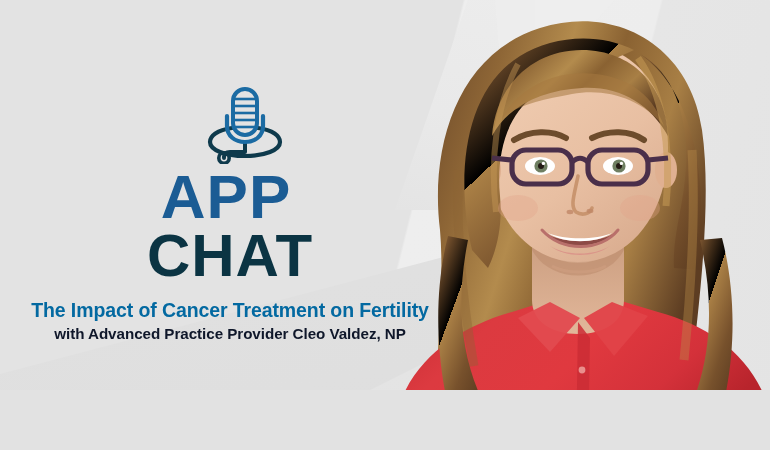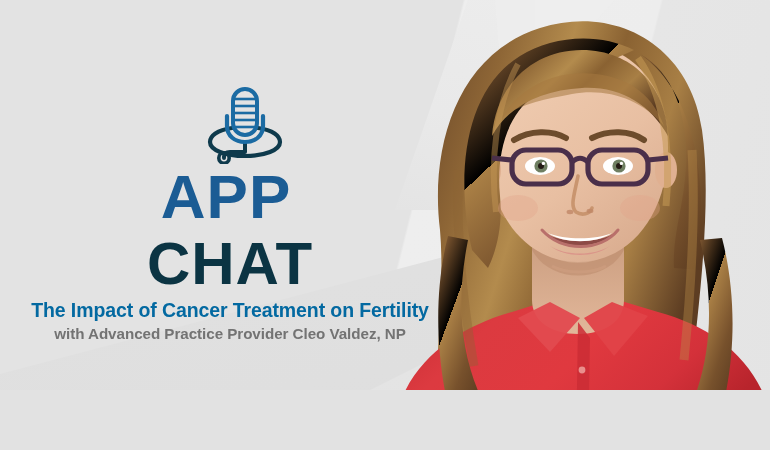--- a/index.html
+++ b/index.html
@@ -38,30 +38,30 @@
   #logo{position:absolute;left:205px;top:86px;width:80px;height:78px;}
   #logo svg{display:block;}
 
   
   #wordmark{position:absolute;left:0;top:168px;width:460px;text-align:center;}
   .wm-line{
     font-weight:700;letter-spacing:1px;line-height:.95;
     font-family:"Liberation Sans","DejaVu Sans",sans-serif;
   }
   #wm-app{font-size:62px;color:#1b5c94;margin-left:-8px;}
-  #wm-chat{font-size:60px;color:#0b3443;margin-top:8px;}
+  #wm-chat{font-size:60px;color:#0b3443;margin-top:0;}
 
   
   #titles{position:absolute;left:0;top:298px;width:460px;text-align:center;}
   #ep-title{
     font-size:19.5px;font-weight:700;color:#0369a1;
     letter-spacing:-0.1px;line-height:1.25;
   }
   #ep-sub{
-    font-size:15.2px;font-weight:700;color:#737373;
+    font-size:15.2px;font-weight:700;color:#0f172a;
     letter-spacing:-0.05px;line-height:1.3;margin-top:2px;
   }
 
   
   #portrait{position:absolute;left:400px;top:0;width:370px;height:450px;overflow:hidden;}
   #portrait svg{display:block;}
 </style>
 </head>
 <body>
 

